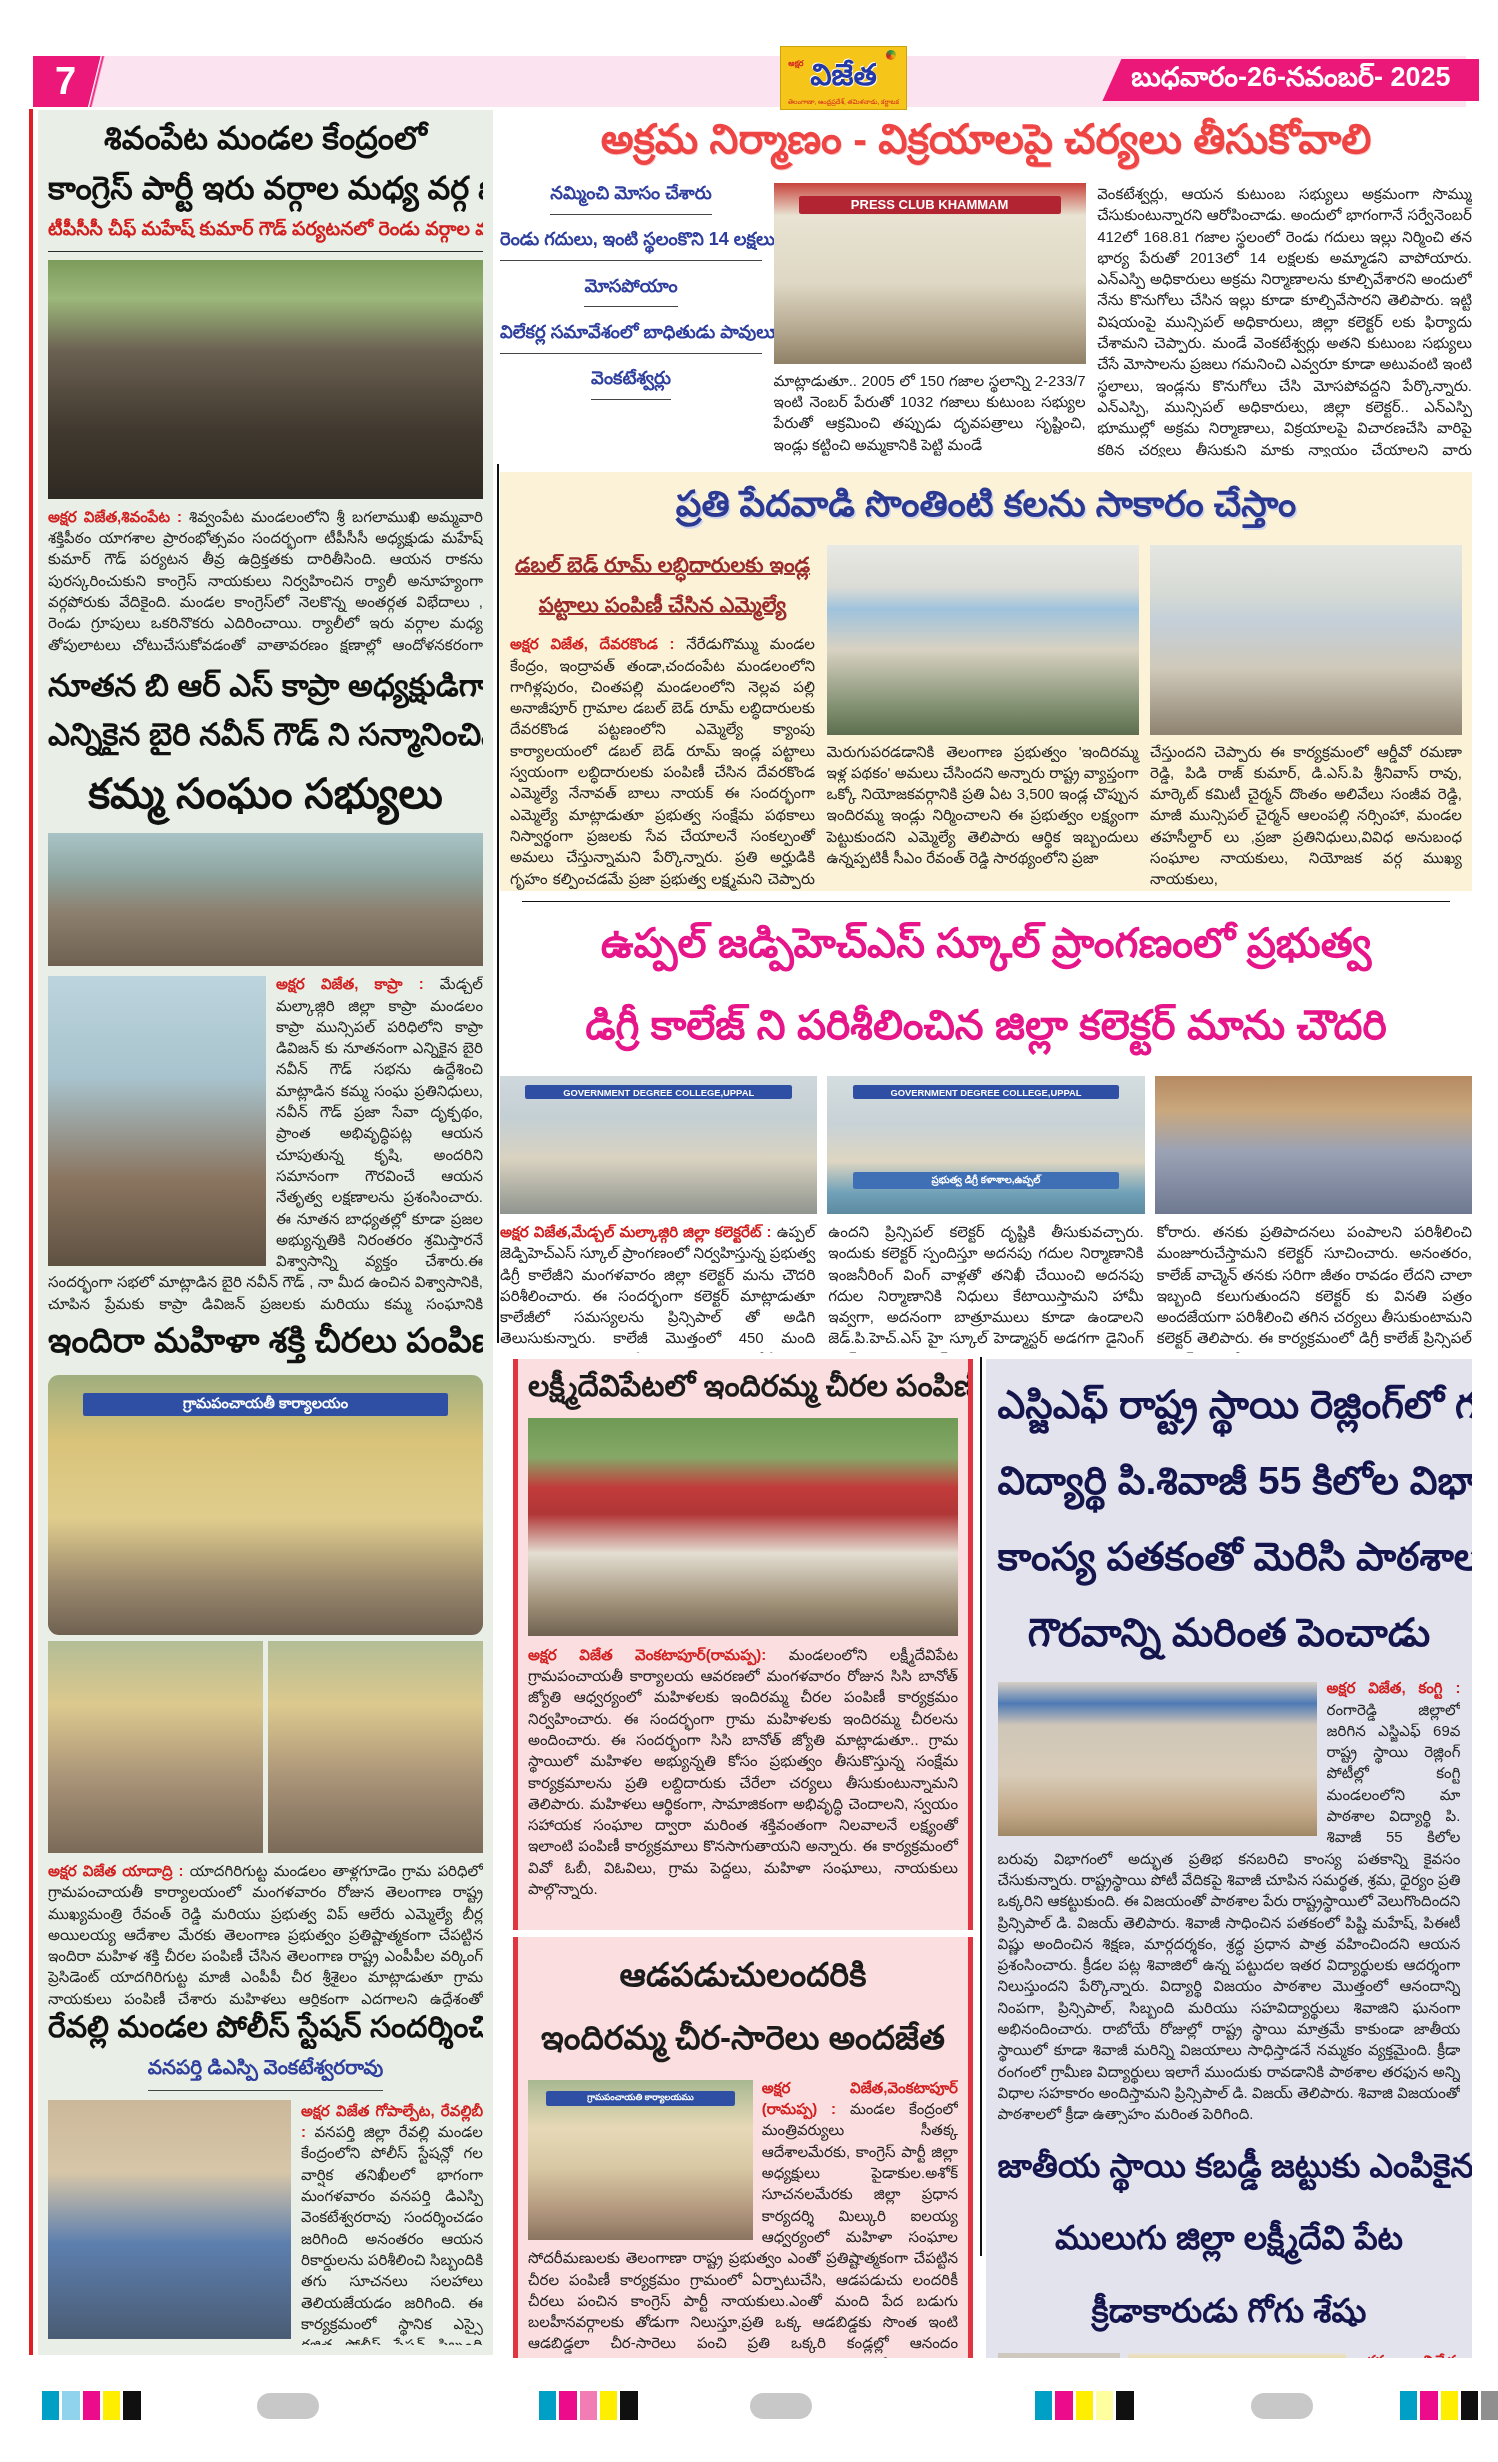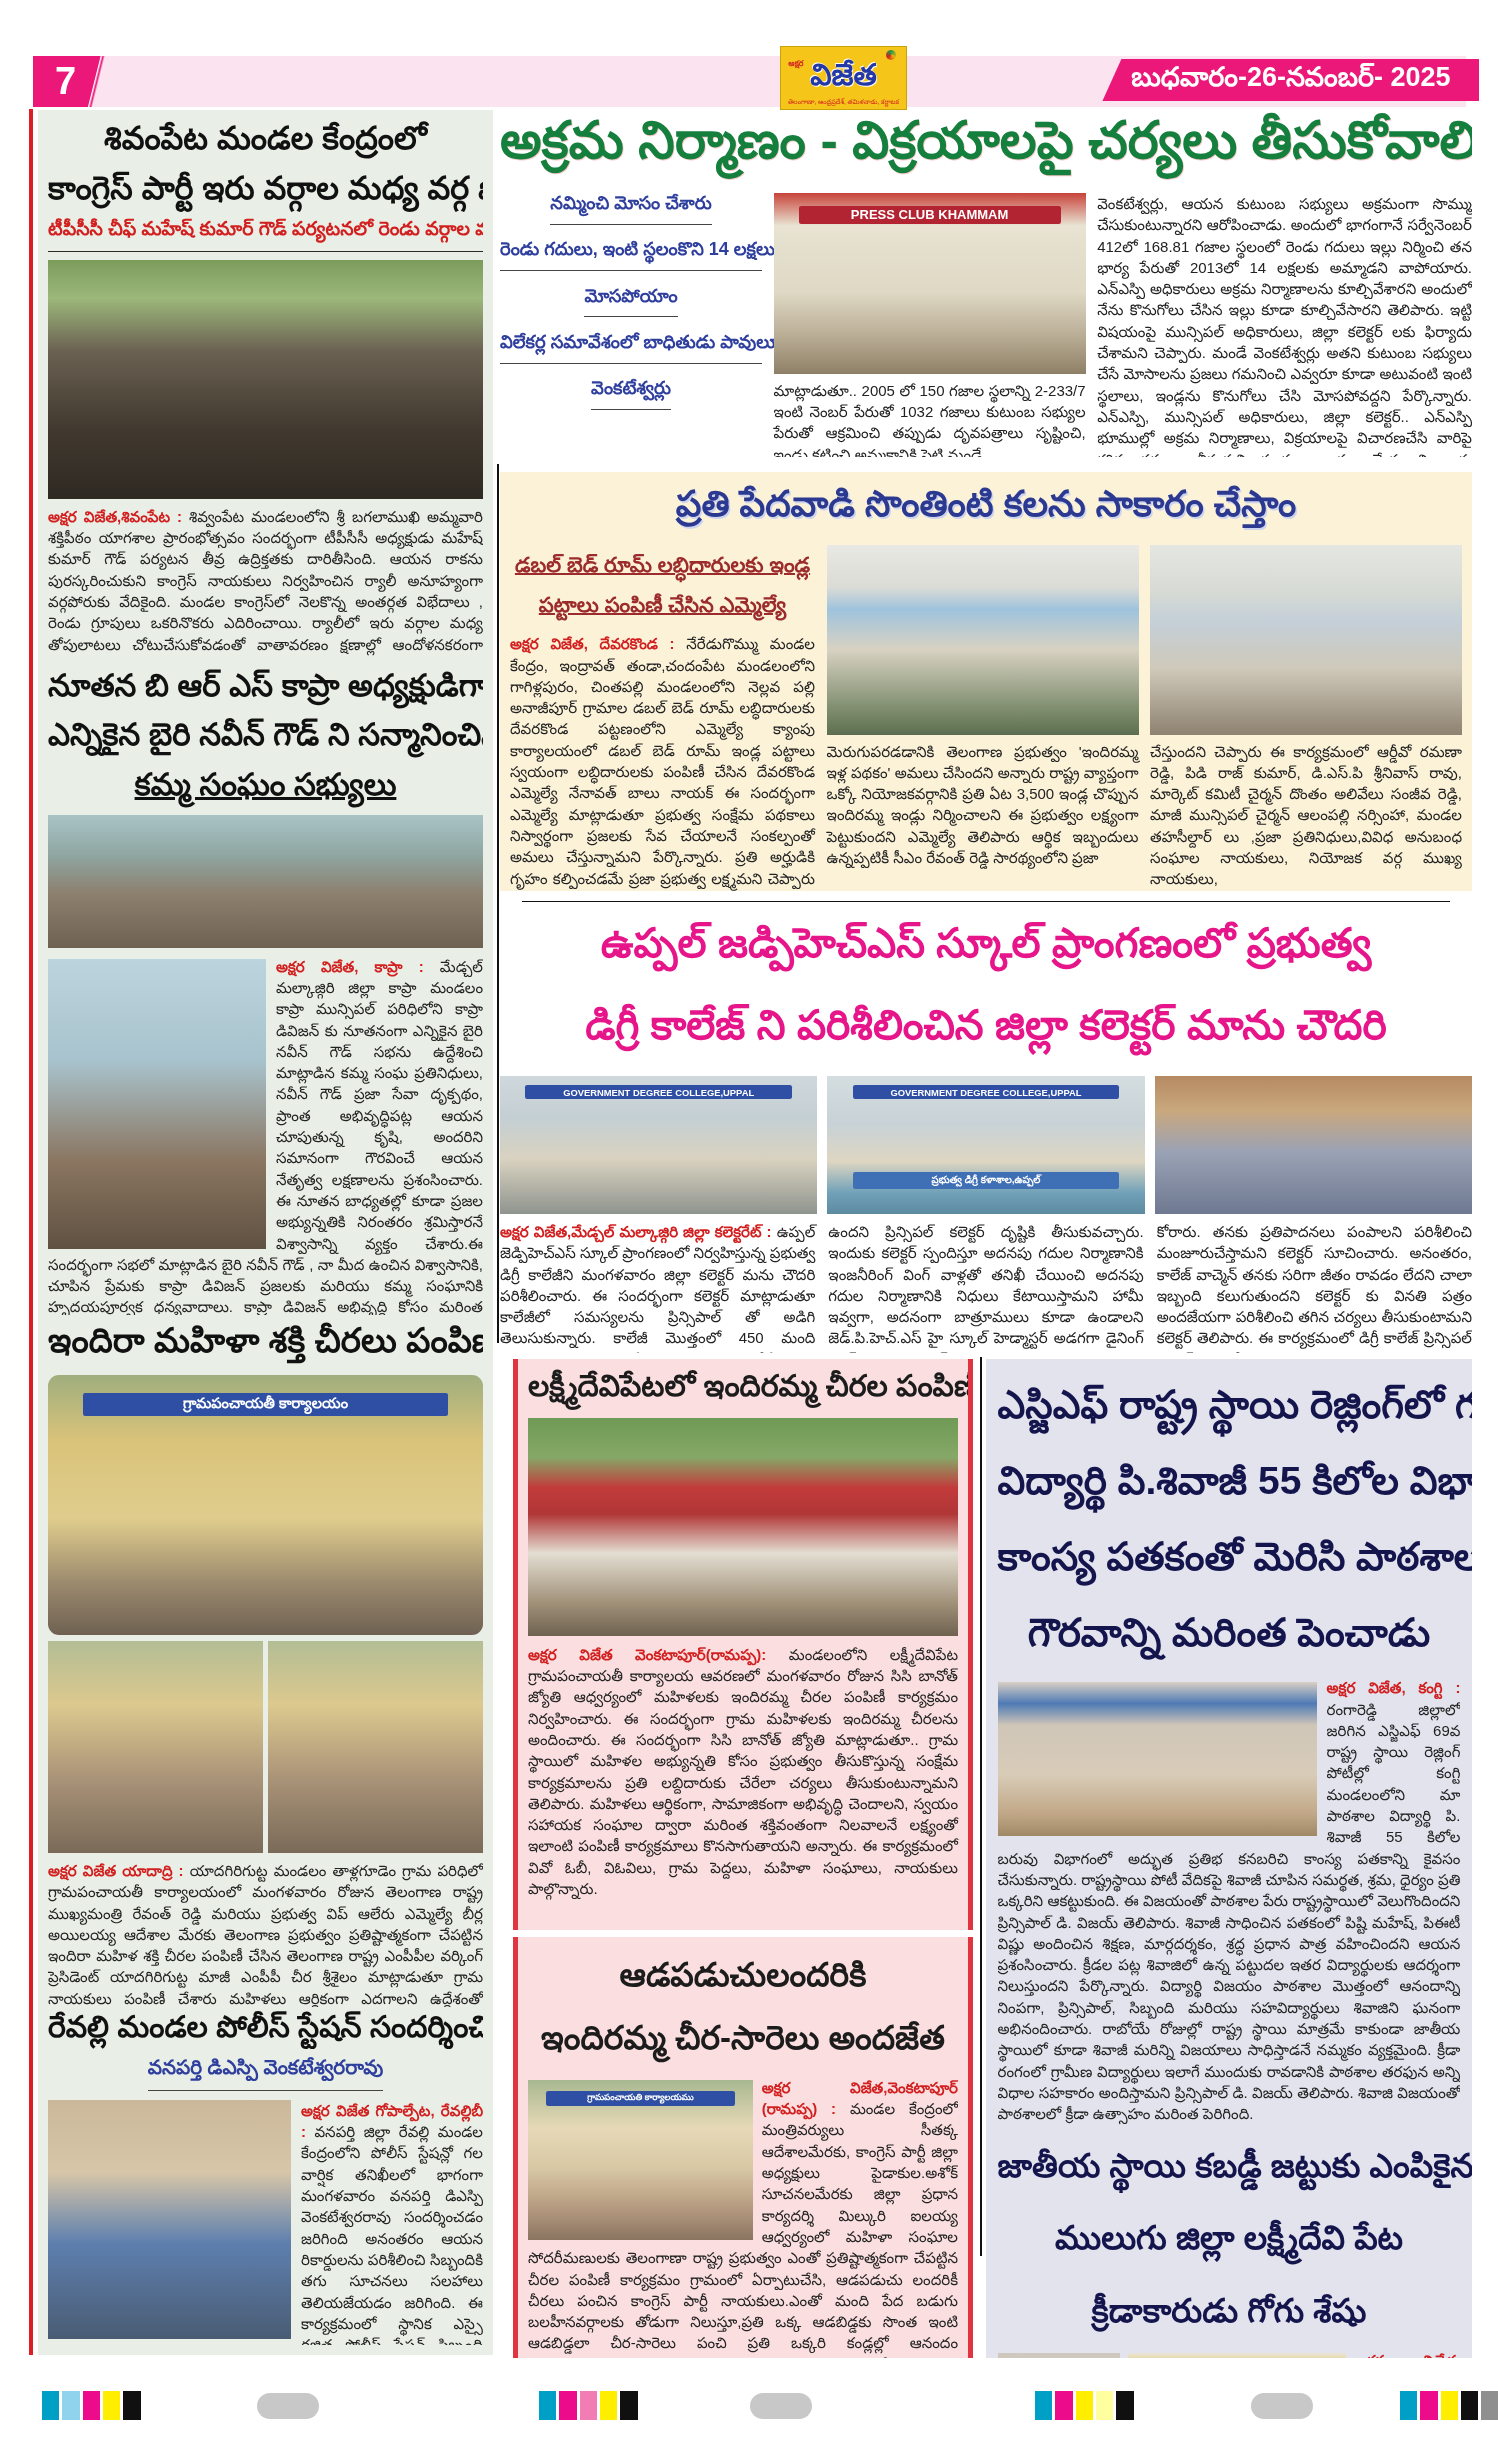--- a/index.html
+++ b/index.html
@@ -35,22 +35,22 @@
   .hl{font-weight:bold;text-align:center;color:#111;white-space:nowrap;}
   .hl-a{font-size:32px;line-height:1.55;}
   .sub-red{color:#d21f1f;font-size:19px;font-weight:bold;text-align:center;white-space:nowrap;
            padding:4.4px 0 7.3px 0;border-bottom:1.5px solid #2a2a2a;margin-bottom:7.3px;}
   .body-t{font-size:15px;line-height:1.42;text-align:justify;color:#222;}
   .dateline{color:#d21f1f;font-weight:bold;}
   .photo{position:relative;background:#b9b2a4;overflow:hidden;}
   .sign{position:absolute;left:8%;right:8%;top:7%;background:#2e4fa3;color:#fff;text-align:center;
         font-weight:bold;border-radius:2.2px;padding:1.5px 0;}
   
-  .e-head{color:#15803d;font-size:52px;font-weight:bold;text-align:center;white-space:nowrap;
-          margin:0 0 10px 0;text-shadow:0.7px 0.7px 0 #f8c9c9;}
+  .e-head{color:#ef4444;font-size:41px;font-weight:bold;text-align:center;white-space:nowrap;
+          margin:6px 0 10px 0;text-shadow:0.7px 0.7px 0 #f8c9c9;}
   .e-row{display:flex;gap:11.6px;}
   .e-sub{color:#2f3f9e;font-size:18px;font-weight:bold;text-align:center;white-space:nowrap;
          margin:0 auto 14.5px auto;padding-bottom:5.8px;border-bottom:1.5px solid #444;width:fit-content;max-width:100%;}
   
   .f-box{background:#fbf2d8;margin-top:14.5px;padding:7.3px 10px;}
   .f-head{color:#2b3990;font-size:36px;font-weight:bold;text-align:center;white-space:nowrap;
           text-shadow:1.5px 1.5px 0 #cfd4ee;margin:4.4px 0 11.6px 0;}
   .f-sub{color:#9c2b2b;font-size:21px;font-weight:bold;text-align:center;line-height:1.9;margin-bottom:8.7px;}
   .f-sub u{text-decoration-thickness:1.5px;}
   
@@ -102,21 +102,21 @@
       <div class="photo" style="height:239px;background:linear-gradient(180deg,#7c9c5c 0%,#9cb87a 16%,#6b6152 38%,#423a30 70%,#2e2922 100%);"></div>
       <p class="body-t" style="margin:7.3px 0 0 0;">
         <span class="dateline">అక్షర విజేత,శివంపేట :</span>
         <span>శివ్వంపేట మండలంలోని శ్రీ బగలాముఖి అమ్మవారి శక్తిపీఠం యాగశాల ప్రారంభోత్సవం సందర్భంగా టీపీసీసీ అధ్యక్షుడు మహేష్ కుమార్ గౌడ్ పర్యటన తీవ్ర ఉద్రిక్తతకు దారితీసింది. ఆయన రాకను పురస్కరించుకుని కాంగ్రెస్ నాయకులు నిర్వహించిన ర్యాలీ అనూహ్యంగా వర్గపోరుకు వేదికైంది. మండల కాంగ్రెస్‌లో నెలకొన్న అంతర్గత విభేదాలు , రెండు గ్రూపులు ఒకరినొకరు ఎదిరించాయి. ర్యాలీలో ఇరు వర్గాల మధ్య తోపులాటలు చోటుచేసుకోవడంతో వాతావరణం క్షణాల్లో ఆందోళనకరంగా మారింది. కొందరు కార్యకర్తలు పరస్పరం దాడులకు కూడా పాల్పడినట్లు ప్రత్యక్ష సాక్షులు తెలిపారు. ఉద్రిక్త పరిస్థితులను అదుపులోకి తెచ్చేందుకు పోలీసులు వెంటనే రంగంలోకి దిగారు. రెండు వర్గాల నాయకులు, కార్యకర్తలను చెదరగొట్టి పరిస్థితిని శాంతింపజేశారు కాంగ్రెస్‌లో కొనసాగుతున్న అంతర్గత రాజకీయాలు, గ్రూపు పోరు మళ్లీ బయటపడటంతో స్థానిక రాజకీయాల్లో కొత్త చర్చలకు తావు మొదలైంది.</span>
       </p>
     </div>
 
     <div class="blk" style="height:654px;margin-top:4.4px;">
       <div class="hl" style="font-size:31px;line-height:1.6;">నూతన బి ఆర్ ఎస్  కాప్రా అధ్యక్షుడిగా</div>
       <div class="hl" style="font-size:31px;line-height:1.6;">ఎన్నికైన  బైరి నవీన్ గౌడ్ ని సన్మానించిన</div>
-      <div class="hl" style="font-size:31px;line-height:1.6;text-decoration:underline;">కమ్మ సంఘం సభ్యులు</div>
+      <div class="hl" style="font-size:42px;line-height:1.6;">కమ్మ సంఘం సభ్యులు</div>
       <div class="photo" style="height:133px;margin-top:5.8px;background:linear-gradient(180deg,#a9c3c6 0%,#8fa6a2 30%,#8c7f6d 60%,#6e6152 100%);"></div>
       <div style="margin-top:7.3px;overflow:hidden;">
         <div class="photo" style="float:left;width:218px;height:290px;margin:2.9px 10px 2.9px 0;background:linear-gradient(180deg,#bcd4de 0%,#a8c3cd 35%,#8a7560 70%,#5f5142 100%);"></div>
         <p class="body-t" style="margin:0;">
           <span class="dateline">అక్షర విజేత, కాప్రా :</span>
           <span>మేడ్చల్ మల్కాజ్గిరి జిల్లా కాప్రా మండలం కాప్రా మున్సిపల్ పరిధిలోని కాప్రా డివిజన్ కు నూతనంగా ఎన్నికైన బైరి నవీన్ గౌడ్ సభను ఉద్దేశించి మాట్లాడిన కమ్మ సంఘ ప్రతినిధులు, నవీన్ గౌడ్ ప్రజా సేవా దృక్పథం, ప్రాంత అభివృద్ధిపట్ల ఆయన చూపుతున్న కృషి, అందరిని సమానంగా గౌరవించే ఆయన నేతృత్వ లక్షణాలను ప్రశంసించారు. ఈ నూతన బాధ్యతల్లో కూడా ప్రజల అభ్యున్నతికి నిరంతరం శ్రమిస్తారనే విశ్వాసాన్ని వ్యక్తం చేశారు.ఈ సందర్భంగా సభలో మాట్లాడిన బైరి నవీన్ గౌడ్ , నా మీద ఉంచిన విశ్వాసానికి, చూపిన ప్రేమకు కాప్రా డివిజన్ ప్రజలకు మరియు కమ్మ సంఘానికి హృదయపూర్వక ధన్యవాదాలు. కాప్రా డివిజన్ అభివృద్ధి</span>
           <span>కోసం మరింత అంకితభావంతో పని చేస్తాను అని తెలిపారు.</span>
         </p>
       </div>
     </div>

